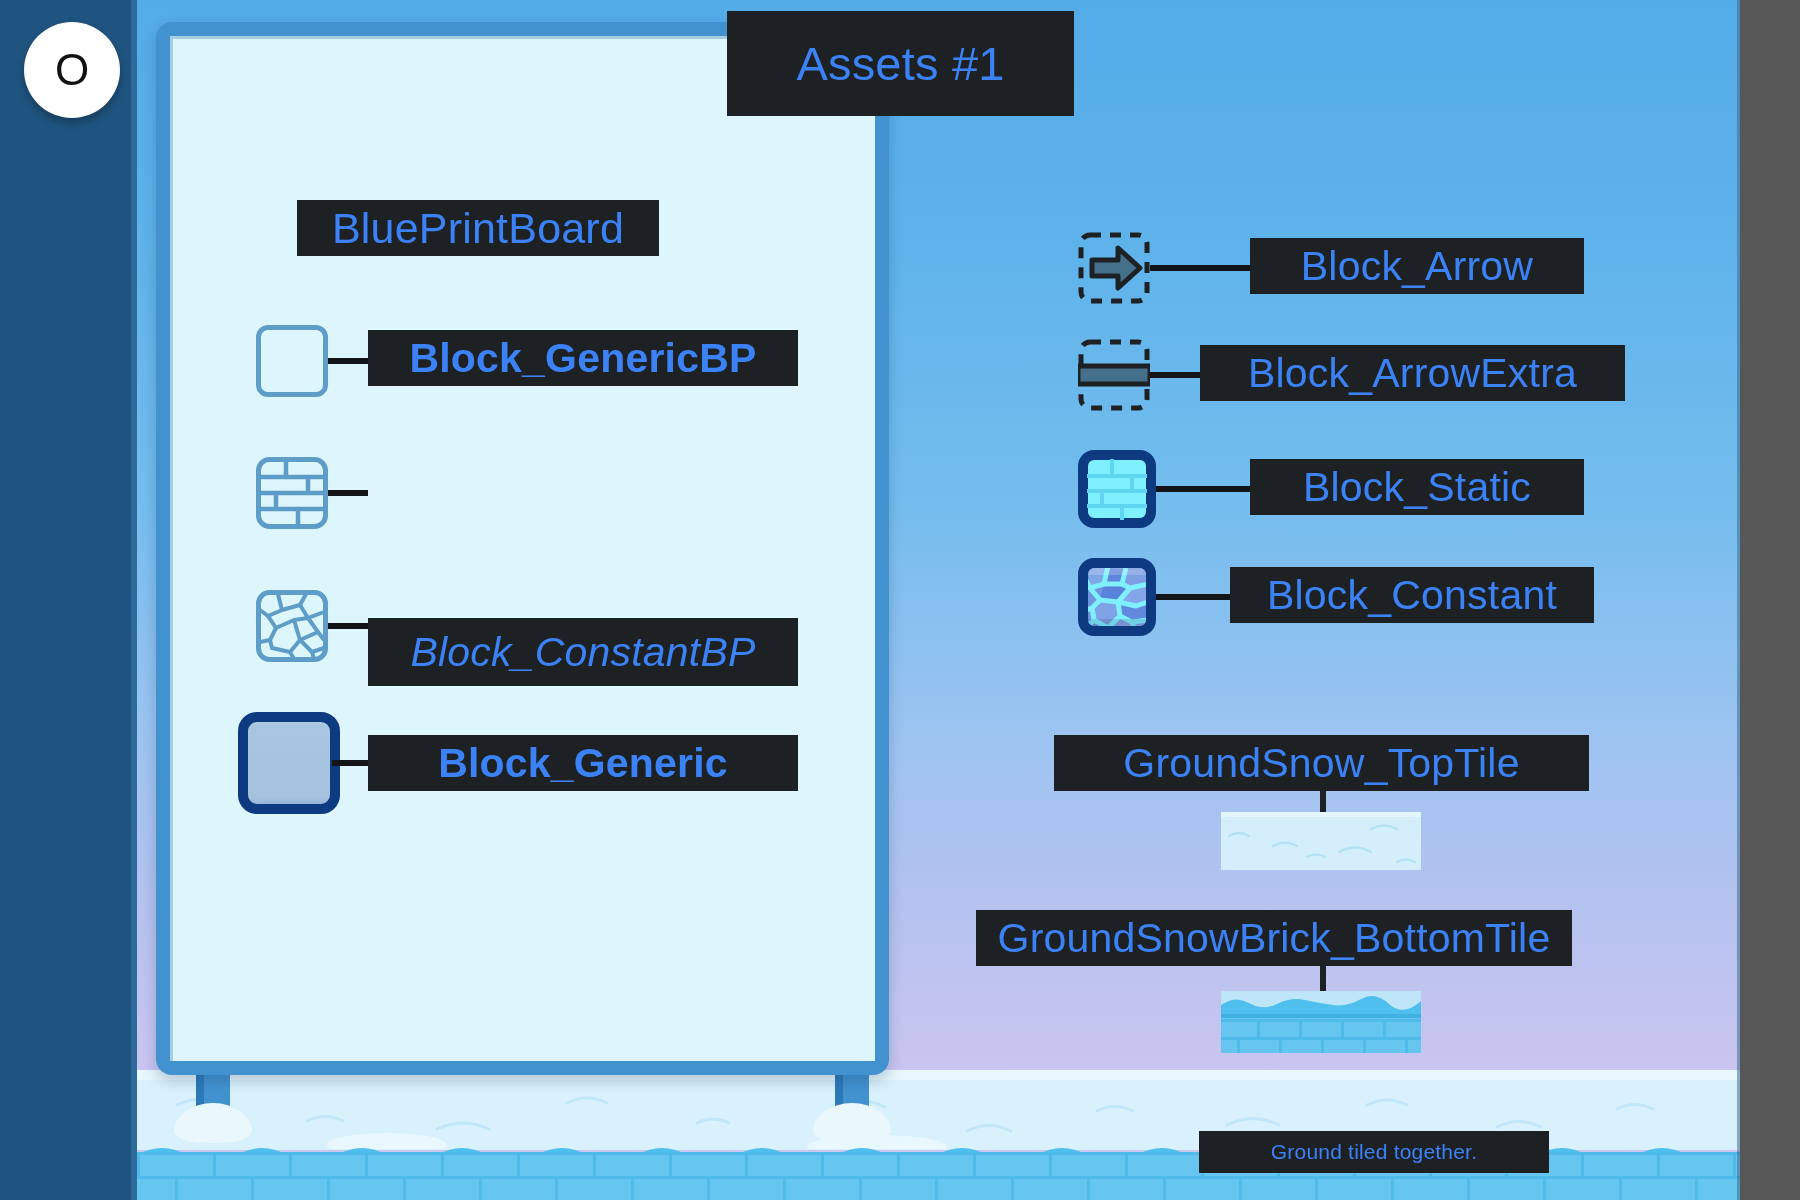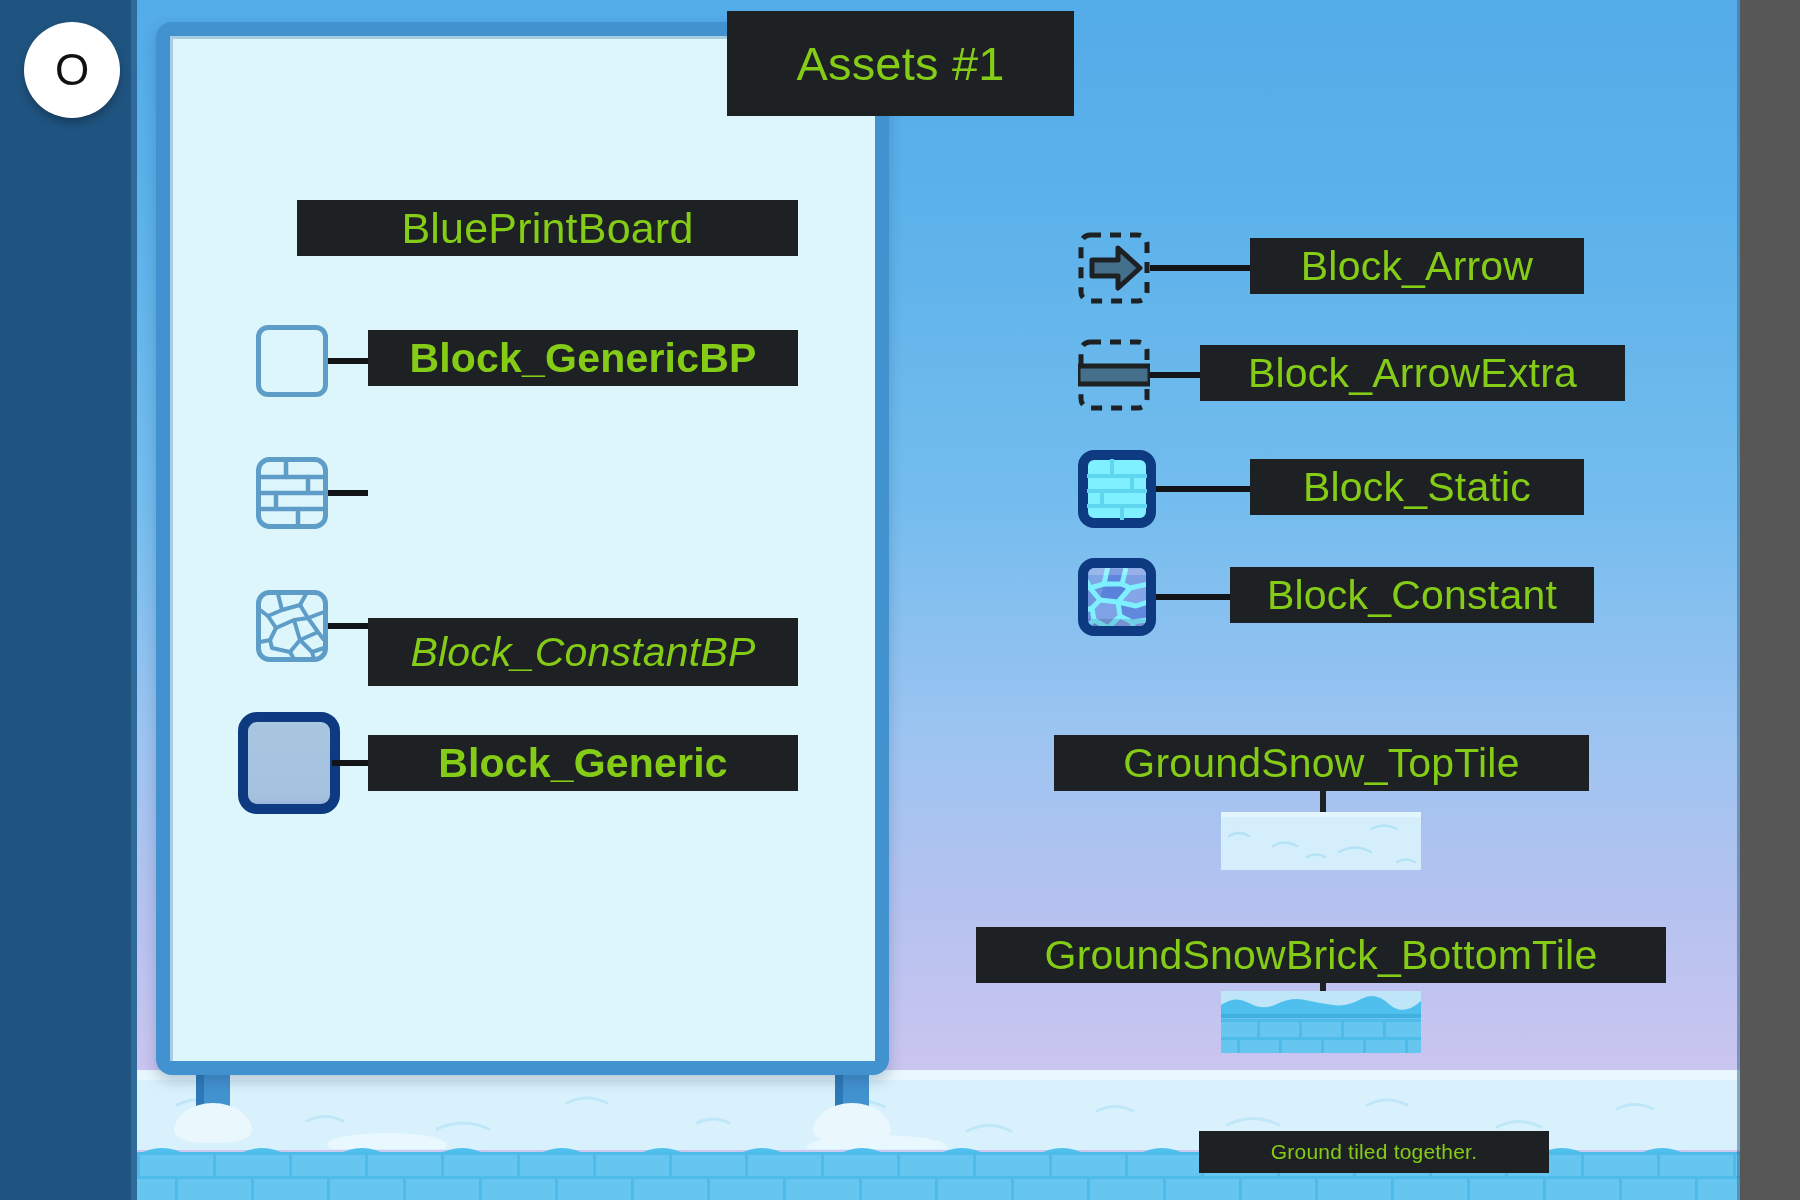--- a/index.html
+++ b/index.html
@@ -127,21 +127,21 @@
     position: absolute;
     width: 78px; height: 40px;
     background: #eaf8fe;
     border-radius: 50% 50% 40% 40% / 70% 70% 30% 30%;
   }
 
   
   .tag {
     position: absolute;
     background: #1e2124;
-    color: #84cc16;
+    color: #3b82f6;
     display: flex; align-items: center; justify-content: center;
     white-space: nowrap;
     font-weight: 400;
     letter-spacing: .2px;
   }
   .tag.title { font-size: 47px; }
   .tag.bp    { font-size: 43px; }
   .tag.big   { font-size: 41px; }
   .tag.cap   { font-size: 21px; }
 
@@ -211,21 +211,21 @@
 
   <div class="board-leg" style="left:196px; top:1070px; width:34px; height:58px;"></div>
   <div class="board-leg" style="left:835px; top:1070px; width:34px; height:58px;"></div>
   <div class="leg-snow" style="left:174px; top:1103px;"></div>
   <div class="leg-snow" style="left:813px; top:1103px;"></div>
 
   <div class="board-frame" style="left:156px; top:22px; width:733px; height:1053px;">
     <div class="board-inner" style="left:14px; top:14px; width:705px; height:1025px;"></div>
   </div>
 
-  <div class="tag bp" style="left:297px; top:200px; width:501px; height:56px;">
+  <div class="tag bp" style="left:297px; top:200px; width:362px; height:56px;">
     <span>BluePrintBoard</span>
   </div>
 
   <div class="icon" style="left:256px; top:325px; width:72px; height:72px;">
     <div class="bp-sq"></div>
   </div>
   <div class="conn-h" style="left:328px; top:358px; width:40px;"></div>
   <div class="tag big" style="left:368px; top:330px; width:430px; height:56px;font-weight:bold;">
     <span>Block_GenericBP</span>
   </div>
@@ -387,21 +387,21 @@
         <path d="M8 24 q10 -6 20 0"></path>
         <path d="M52 34 q12 -7 24 0"></path>
         <path d="M86 45 q9 -5 18 0"></path>
         <path d="M118 40 q16 -9 32 0"></path>
         <path d="M150 17 q13 -7 26 0"></path>
         <path d="M176 50 q9 -5 18 0"></path>
       </g>
     </svg>
   </div>
 
-  <div class="tag big" style="left:976px; top:910px; width:690px; height:56px;margin-top:17px;">
+  <div class="tag big" style="left:976px; top:910px; width:596px; height:56px;">
     <span>GroundSnowBrick_BottomTile</span>
   </div>
   <div class="conn-v" style="left:1320px; top:966px; height:48px;"></div>
   <div class="icon" style="left:1221px; top:991px; width:200px; height:62px;">
     <svg width="200" height="62" viewBox="0 0 200 62">
       <rect x="0" y="0" width="200" height="62" fill="#66c6ef"></rect>
       <rect x="0" y="0" width="200" height="22" fill="#bfe6f8"></rect>
       <path d="M0,14 Q14,4 28,12 T56,13 T84,9 T112,14 T140,8 T168,13 T200,10 L200,24 L0,24 Z" fill="#4fc0ee"></path>
       <rect x="0" y="23" width="200" height="4" fill="#3fb0e0"></rect>
       <g fill="#4fbbea">

